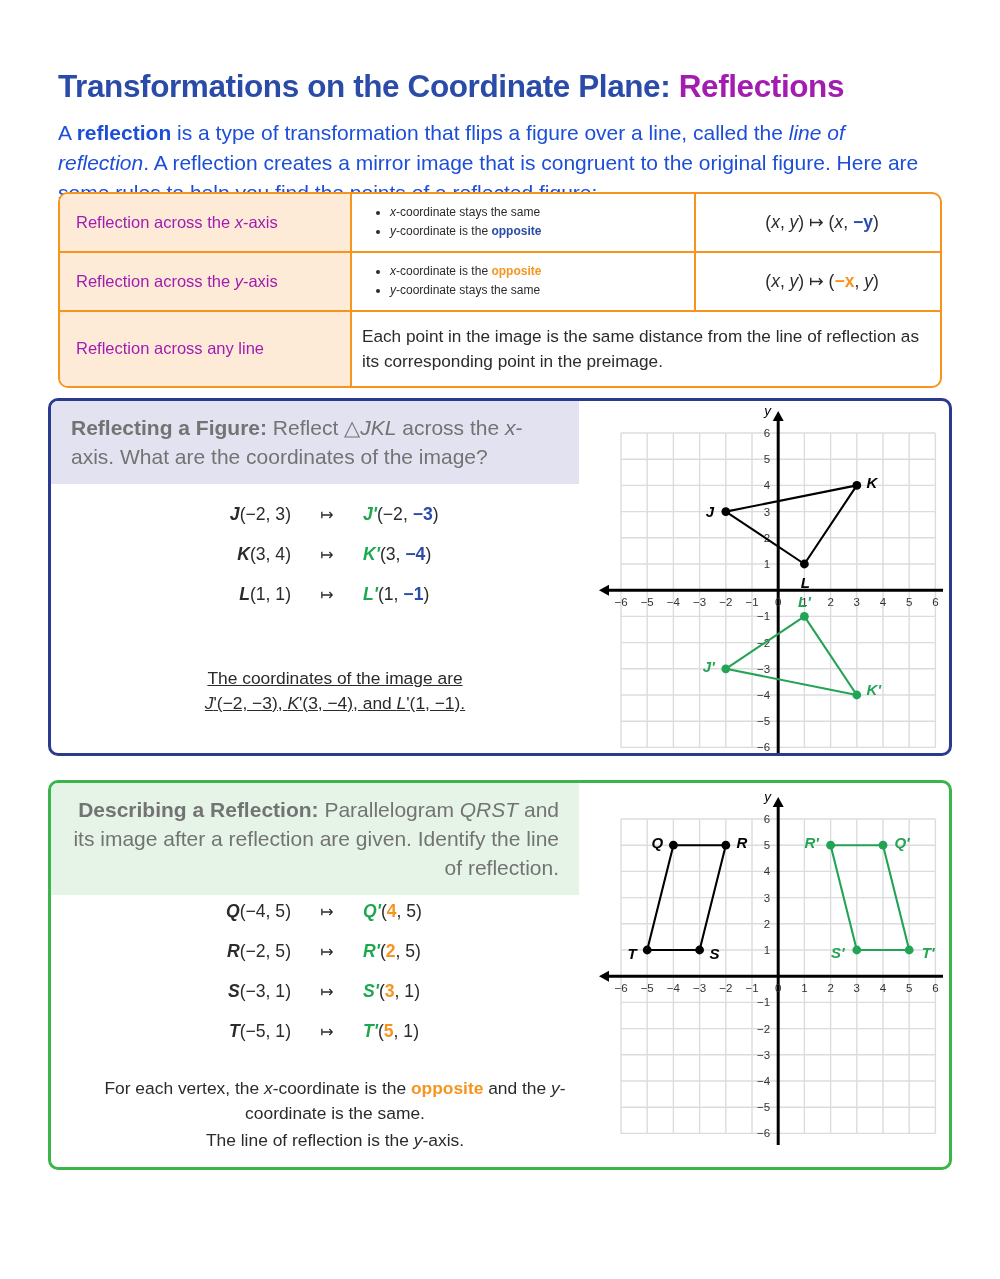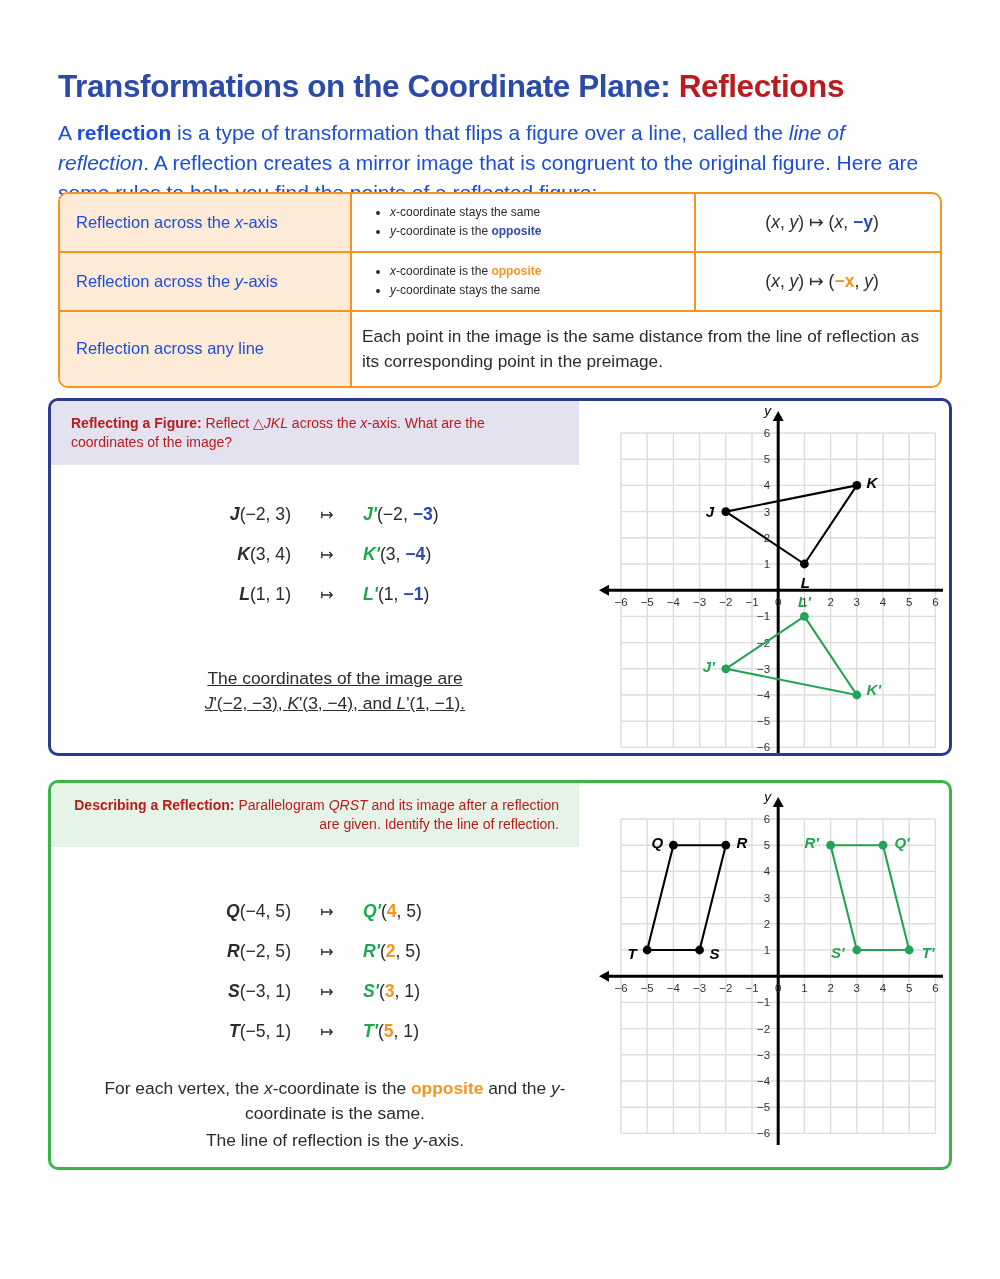--- a/index.html
+++ b/index.html
@@ -21,21 +21,21 @@
     position: absolute;
     left: 58px; top: 48px;
     width: 890px;
     font-size: 31.5px;
     font-weight: bold;
     letter-spacing: -0.4px;
     line-height: 1.1;
     color: #2b4ba8;
     white-space: nowrap;
   }
-  .title .accent { color: #b91c1c; }
+  .title .accent { color: #a21caf; }
 
   .intro {
     position: absolute;
     left: 58px; top: 97px;
     width: 870px;
     font-size: 21px;
     line-height: 1.42;
     color: #1d4ed8;
   }
   .intro b { font-weight: bold; }
@@ -52,21 +52,21 @@
     background: #ffffff;
   }
   .rules-row { display: flex; border-bottom: 2px solid #f7941e; }
   .rules-row:last-child { border-bottom: none; }
   .cell-label {
     width: 292px;
     flex: 0 0 292px;
     background: #fdebd7;
     padding: 14px 16px;
     font-size: 16.5px;
-    color: #1d4ed8;
+    color: #a21caf;
     display: flex;
     align-items: center;
     border-right: 2px solid #f7941e;
   }
   .cell-label i { font-style: italic; }
   .cell-rules {
     flex: 1 1 auto;
     padding: 9px 14px 9px 18px;
     border-right: 2px solid #f7941e;
     display: flex;
@@ -115,23 +115,23 @@
   #example-2 {
     left: 48px; top: 780px;
     width: 904px; height: 390px;
     border: 3px solid #3bb54a;
   }
   .ex-band {
     position: absolute;
     left: 0; top: 0;
     width: 528px;
     padding: 13px 20px 12px 20px;
-    font-size: 14px;
+    font-size: 21px;
     line-height: 1.38;
-    color: #b91c1c;
+    color: #737373;
   }
   #example-1 .ex-band { background: #e3e2f0; }
   #example-2 .ex-band { background: #e6f4e8; text-align: right; }
   .ex-band b { font-weight: bold; }
   .ex-band i { font-style: italic; }
 
   .mapping-list {
     position: absolute;
     left: 20px;
     width: 528px;

